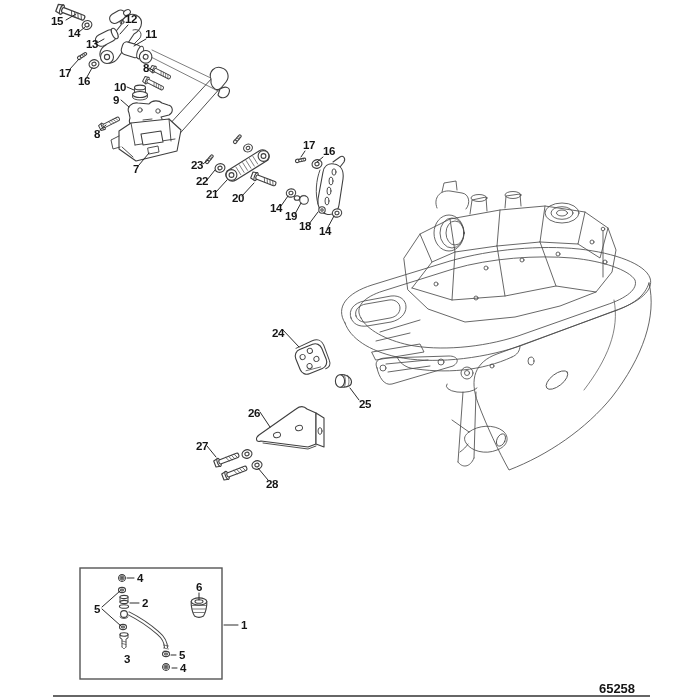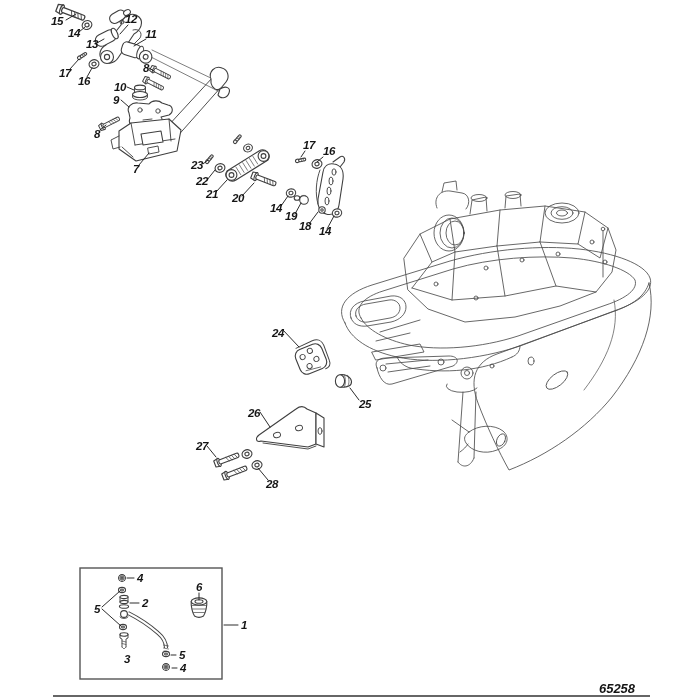--- a/index.html
+++ b/index.html
@@ -1,16 +1,16 @@
 <!DOCTYPE html>
 <html><head>
 <meta charset="utf-8">
 <style>
   html,body{margin:0;padding:0;background:#ffffff;}
-  #stage{position:relative;width:700px;height:700px;background:#fff;overflow:hidden;font-style:italic;}
+  #stage{position:relative;width:700px;height:700px;background:#fff;overflow:hidden;}
   svg{display:block;}
   .lbl{font-family:"Liberation Sans",sans-serif;font-weight:bold;font-size:11.5px;fill:#151515;letter-spacing:-0.3px;}
   .num{font-family:"Liberation Sans",sans-serif;font-weight:bold;font-size:13px;fill:#151515;}
   .p{fill:#ffffff;stroke:#3f3f3f;stroke-width:1.1;stroke-linejoin:round;stroke-linecap:round;}
   .o{fill:none;stroke:#474747;stroke-width:0.95;stroke-linejoin:round;stroke-linecap:round;}
   .m{fill:none;stroke:#4d4d4d;stroke-width:0.85;stroke-linejoin:round;stroke-linecap:round;}
   .ld{stroke:#222;stroke-width:0.95;stroke-linecap:round;}
   .thin{stroke-width:0.7;}
 </style>
 </head>

